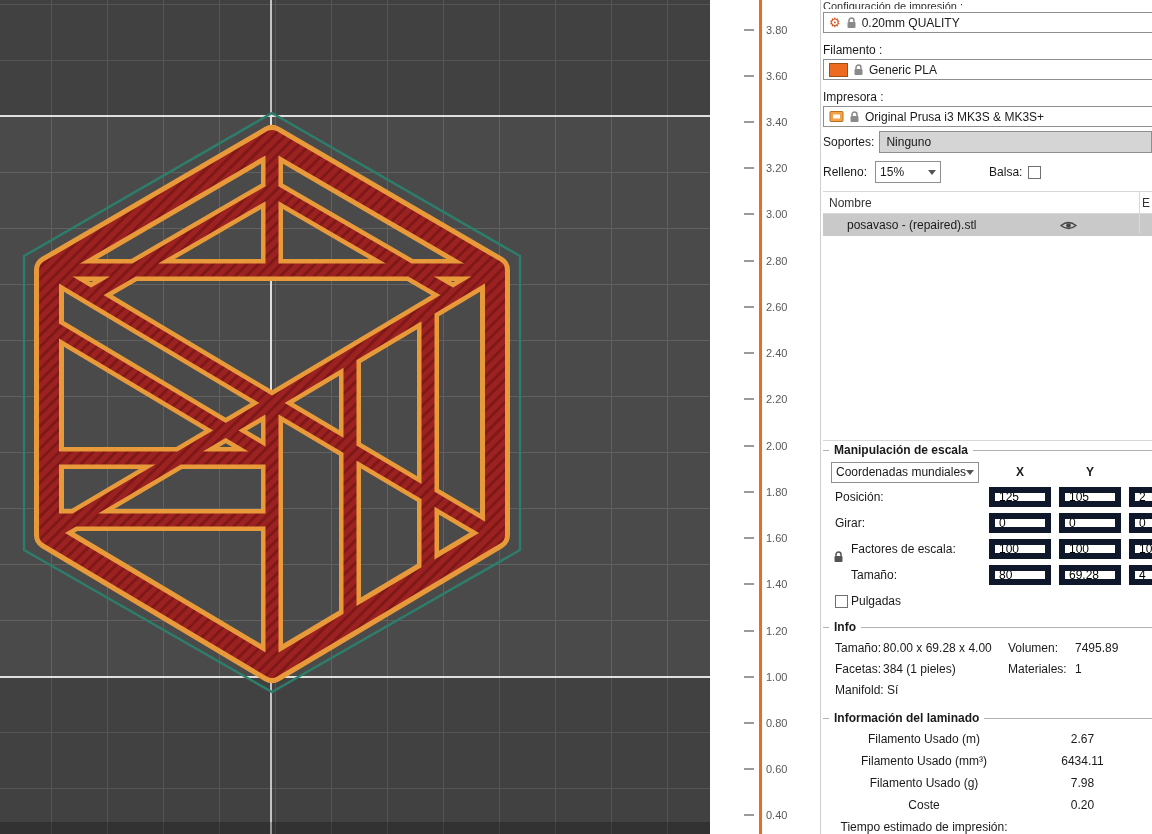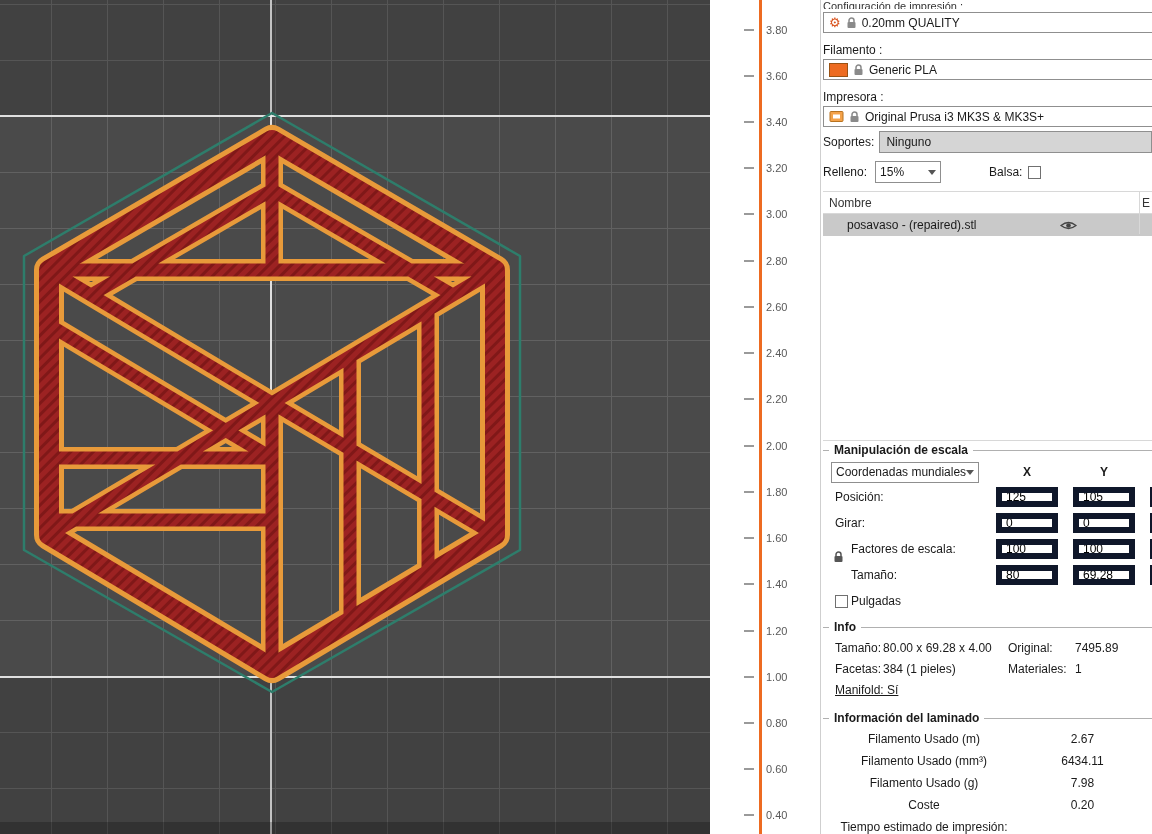--- a/index.html
+++ b/index.html
@@ -51,34 +51,34 @@
   .list-header .hname { flex:1; }
   .list-header .hedit { width:10px; margin-right:0; }
   .list-row { height:22px; display:flex; align-items:center; background:#c9c9c9; padding-left:24px; }
   .list-row .rname { flex:none; }
   .list-row .eye { margin-left:84px; display:flex; align-items:center; }
 
   .legend { position:relative; height:15px; margin-top:2px; }
   .legend:before { content:""; position:absolute; left:0; right:0; top:7px; border-top:1px solid #b0b0b0; }
   .legend b { position:relative; background:#fff; padding:0 5px; margin-left:6px; font-size:12px; }
 
-  .coords-row, .mrow { display:grid; grid-template-columns:150px 62px 62px 62px; column-gap:15px; align-items:center; padding-left:8px; height:26px; }
+  .coords-row, .mrow { display:grid; grid-template-columns:150px 62px 62px 62px; column-gap:8px; align-items:center; padding-left:8px; height:26px; }
   .coords-row { margin-top:2px; height:24px; }
   .axis-h { text-align:center; font-weight:bold; }
   .coords-combo { height:21px; border:1px solid #8f8f8f; background:#fff; display:flex; align-items:center; padding:0 4px; width:148px; }
   .coords-combo .ctext { flex:1; font-size:12px; white-space:nowrap; overflow:hidden; }
   .num { width:62px; height:20px; border:6px solid #0f172a; font-family:"Liberation Sans", sans-serif; font-size:12px; padding:0 4px; background:#fff; }
   .mlabel { padding-left:4px; }
   .mlabel.indent { padding-left:20px; }
   .scale-lock-wrap { position:relative; }
   .scale-lock { position:absolute; left:10px; top:15px; }
   .chk-row { display:flex; align-items:center; gap:3px; padding-left:12px; height:18px; margin-top:4px; }
 
   .info-grid { display:grid; grid-template-columns:48px 125px 67px auto; padding-left:12px; row-gap:7px; margin-top:6px; }
-  .manifold { padding-left:12px; margin-top:7px;text-decoration:underline; }
+  .manifold { padding-left:12px; margin-top:7px; }
   .lam-grid { display:grid; grid-template-columns:178px auto; padding-left:12px; row-gap:8px; margin-top:6px;text-align:center; }
 </style>
 </head>
 <body>
 
 <div class="app">
 
   <div class="viewport">
     <div class="wline-v" style="left:270px;"></div>
     <div class="wline-h" style="top:115px;"></div>
@@ -313,21 +313,21 @@
       <span class="chk"></span>
       <span>Pulgadas</span>
     </div>
 
     <div class="legend" style="margin-top:10px;">
       <b>Info</b>
     </div>
     <div class="info-grid">
       <span>Tamaño:</span>
       <span>80.00 x 69.28 x 4.00</span>
-      <span>Original:</span>
+      <span>Volumen:</span>
       <span>7495.89</span>
       <span>Facetas:</span>
       <span>384 (1 pieles)</span>
       <span>Materiales:</span>
       <span>1</span>
     </div>
     <div class="manifold">Manifold: Sí</div>
 
     <div class="legend" style="margin-top:14px;">
       <b>Información del laminado</b>

